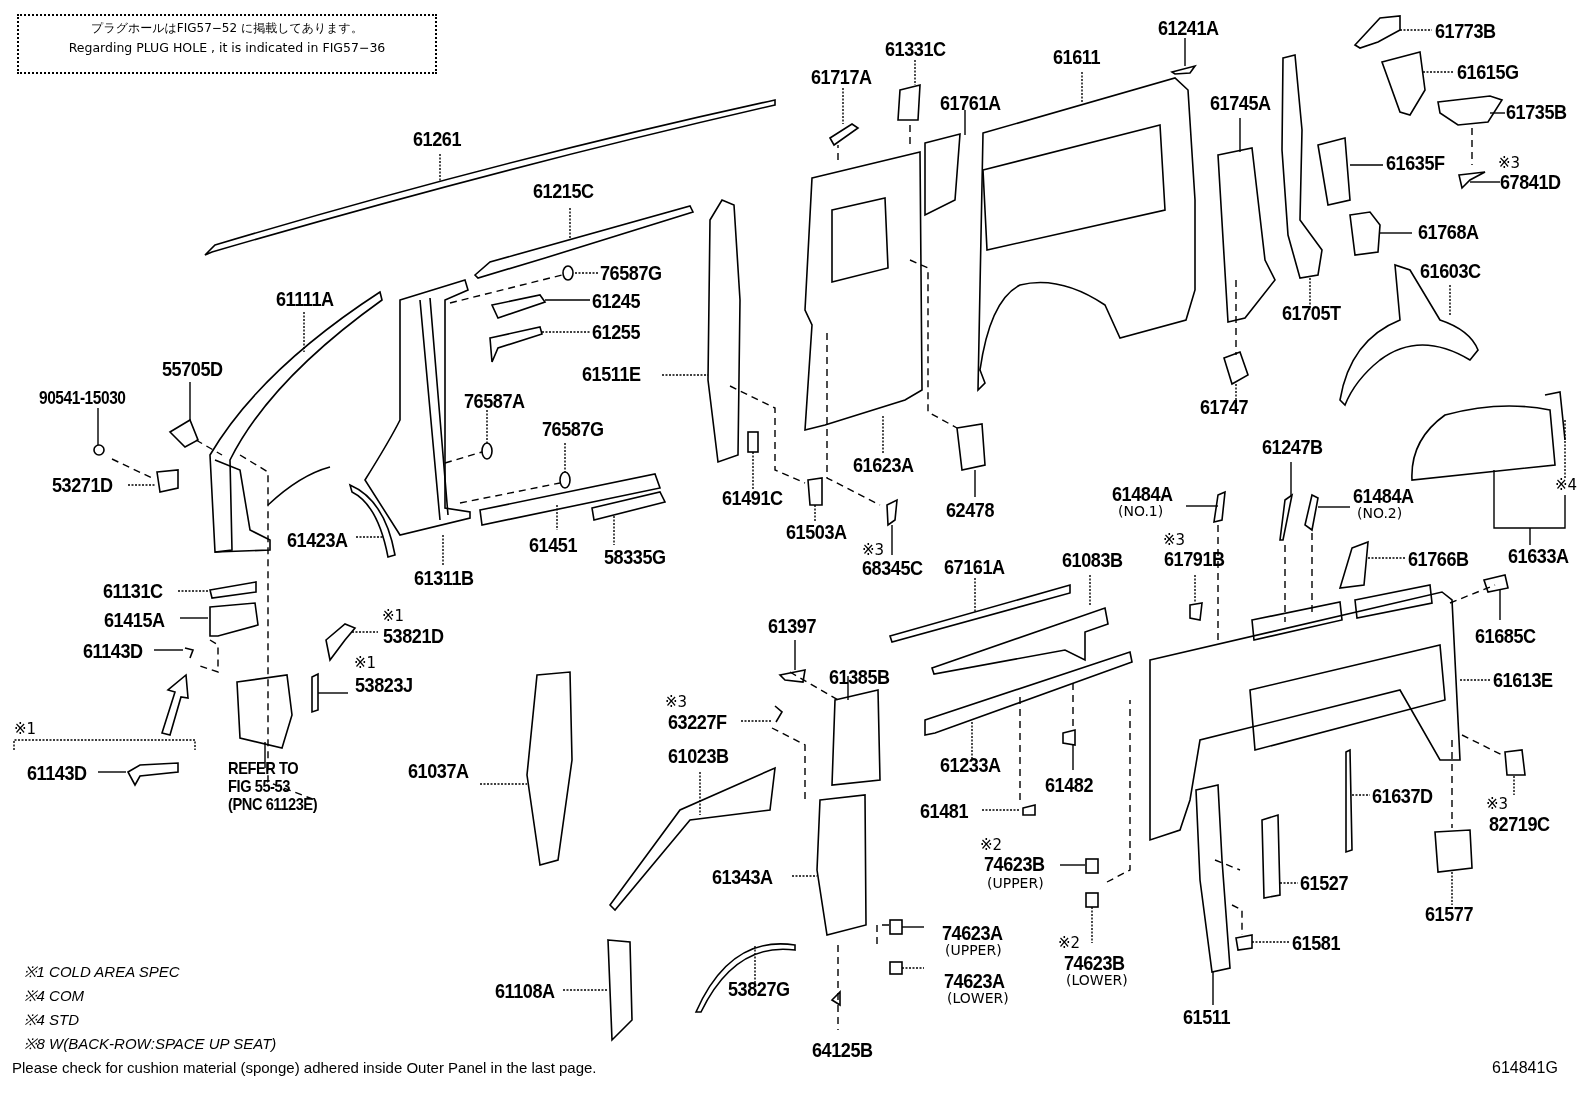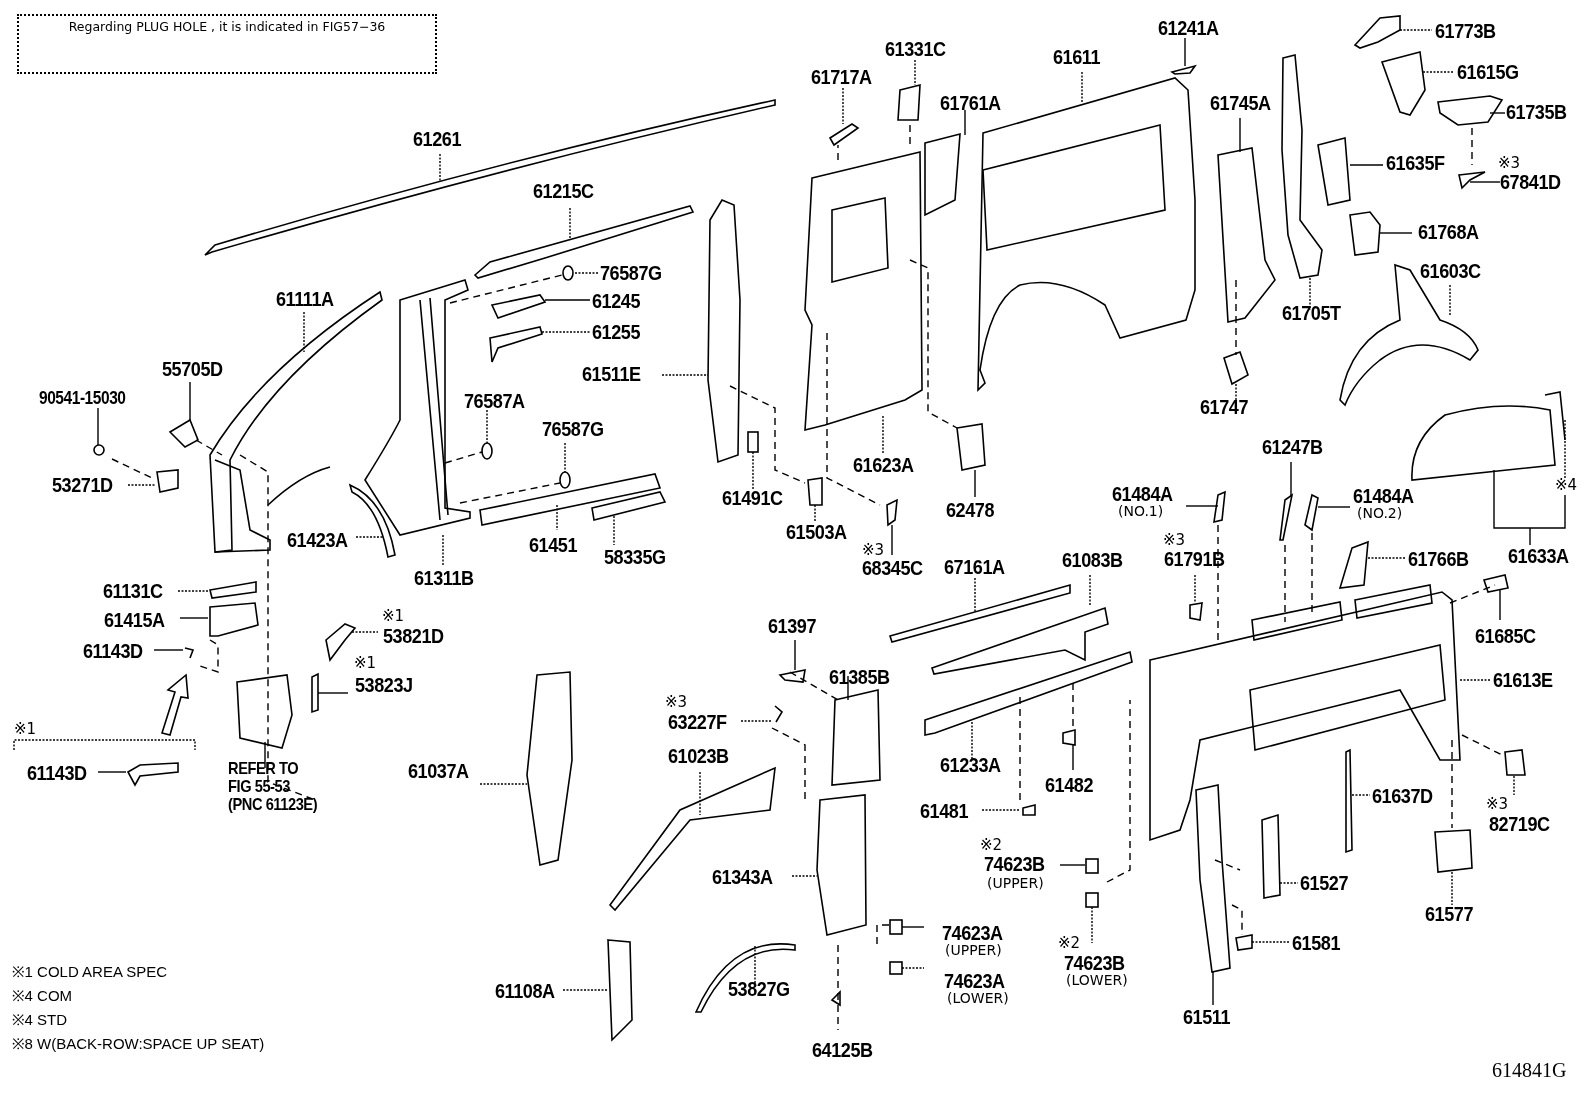--- a/index.html
+++ b/index.html
@@ -9,23 +9,23 @@
   .lbl { position:absolute; font-family:"Liberation Sans Narrow","Liberation Sans", sans-serif;
          font-weight:bold; font-size:21px; letter-spacing:-0.5px; line-height:1; white-space:nowrap;
          transform:scaleX(0.86); transform-origin:left top; }
   .sub { position:absolute; font-family:"DejaVu Sans", sans-serif; font-size:14px; line-height:1; white-space:nowrap; }
   .mark { position:absolute; font-family:"DejaVu Sans", sans-serif; font-size:15px; line-height:1; white-space:nowrap; }
   .note-box { position:absolute; left:17px; top:14px; width:420px; height:60px;
               border:2px dotted #000; box-sizing:border-box; text-align:center; }
   .note-box .l1 { font-size:12px; margin-top:4px; }
   .note-box .l2 { font-size:12.5px; margin-top:3px; }
   .note-box .l3 { font-family:"Liberation Sans", sans-serif; font-weight:bold; font-size:17px; margin-top:2px; letter-spacing:0.5px;}
-  .legend { position:absolute; left:12px; font-family:"Liberation Sans", sans-serif; font-size:15px; line-height:1; white-space:nowrap; }
+  .legend { position:absolute; left:24px; font-family:"Liberation Sans", sans-serif; font-size:15px; line-height:1; white-space:nowrap;font-style:italic; }
   .footer { position:absolute; left:12px; top:1059px; font-family:"Liberation Sans", sans-serif; font-size:15px; white-space:nowrap; }
-  .figid { position:absolute; left:1492px; top:1059px; font-family:Liberation Serif, serif; font-size:20px; white-space:nowrap; }
+  .figid { position:absolute; left:1492px; top:1059px; font-family:Liberation Sans, sans-serif; font-size:16px; white-space:nowrap; }
   svg .p { fill:none; stroke:#000; stroke-width:1.6; }
   svg .pf { fill:#fff; stroke:#000; stroke-width:1.6; }
   svg .ld { stroke:#000; stroke-width:1.4; fill:none; }
   svg .dl { stroke:#000; stroke-width:1.4; fill:none; stroke-dasharray:7 5; }
   svg .dt { stroke:#000; stroke-width:1.4; fill:none; stroke-dasharray:2 1.5; }
 </style>
 </head>
 <body>
 
 <div id="diagram">
@@ -254,20 +254,21 @@
     <path class="p" d="M1262,820 L1278,815 L1280,895 L1264,898 Z"></path>
     <line class="dt" x1="1280" y1="883" x2="1298" y2="883"></line>
     <path class="p" d="M1236,938 L1252,935 L1252,948 L1238,950 Z"></path>
     <line class="dt" x1="1252" y1="942" x2="1290" y2="942"></line>
     <path class="dl" d="M1215,860 L1240,870 M1232,905 L1242,910 L1242,935"></path>
     <path class="p" d="M1196,790 L1218,785 L1222,860 L1230,968 L1212,972 L1200,880 Z"></path>
     <line class="ld" x1="1213" y1="972" x2="1213" y2="1005"></line>
   </svg>
 
   <div class="note-box">
+    <div class="l1">プラグホールはFIG57−52 に掲載してあります。</div>
     <div class="l2">Regarding PLUG HOLE , it is indicated in FIG57−36</div>
   </div>
 
   <div class="lbl" style="left:413px;top:128px">61261</div>
   <div class="lbl" style="left:533px;top:180px">61215C</div>
   <div class="lbl" style="left:600px;top:262px">76587G</div>
   <div class="lbl" style="left:592px;top:290px">61245</div>
   <div class="lbl" style="left:592px;top:321px">61255</div>
   <div class="lbl" style="left:276px;top:288px">61111A</div>
   <div class="lbl" style="left:162px;top:358px">55705D</div>
@@ -358,14 +359,15 @@
 
   <div class="lbl" style="left:228px;top:760px;font-size:17px;font-weight:bold">REFER TO</div>
   <div class="lbl" style="left:228px;top:778px;font-size:17px;font-weight:bold">FIG 55-53</div>
   <div class="lbl" style="left:228px;top:796px;font-size:17px;font-weight:bold">(PNC 61123E)</div>
 
   <div class="legend" style="top:964px">※1 COLD AREA SPEC</div>
   <div class="legend" style="top:988px">※4 COM</div>
   <div class="legend" style="top:1012px">※4 STD</div>
   <div class="legend" style="top:1036px">※8 W(BACK-ROW:SPACE UP SEAT)</div>
 
+  <div class="footer">Please check for cushion material (sponge) adhered inside Outer Panel in the last page.</div>
   <div class="figid">614841G</div>
 </div>
 
 </body></html>

